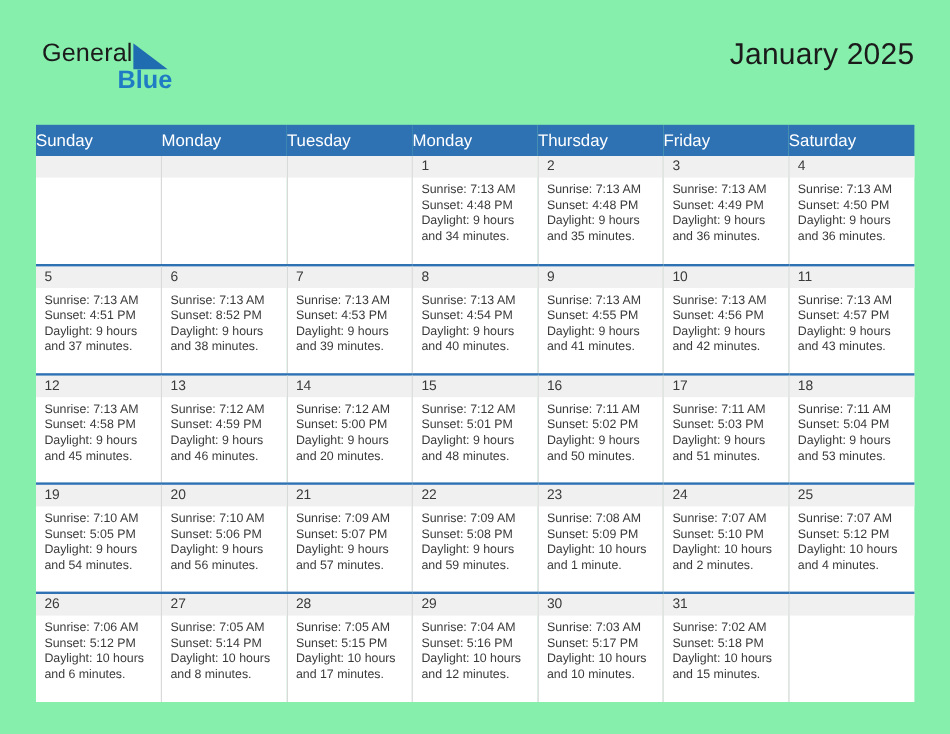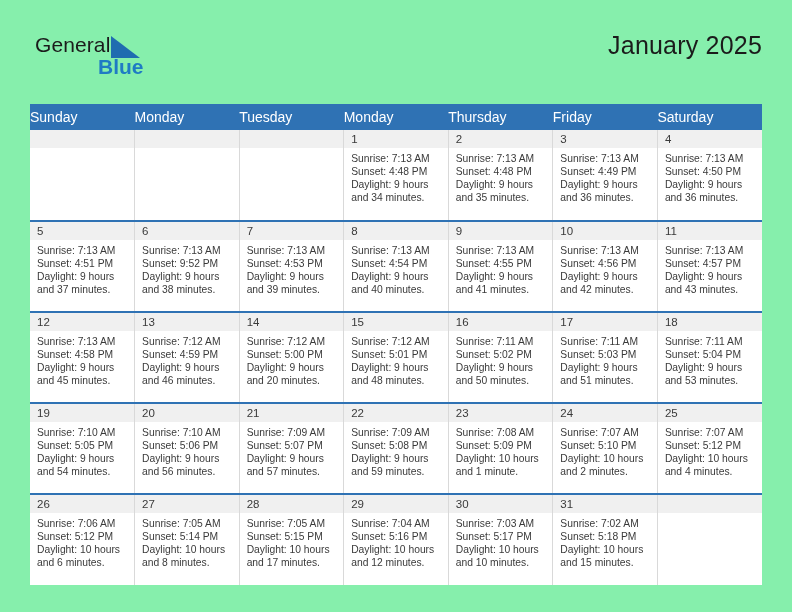--- a/index.html
+++ b/index.html
@@ -219,21 +219,21 @@
               <div>Sunrise: 7:13 AM</div>
               <div>Sunset: 4:51 PM</div>
               <div>Daylight: 9 hours</div>
               <div>and 37 minutes.</div>
             </div>
           </td>
           <td>
             <span class="daynum">6</span>
             <div class="info">
               <div>Sunrise: 7:13 AM</div>
-              <div>Sunset: 9:52 PM</div>
+              <div>Sunset: 8:52 PM</div>
               <div>Daylight: 9 hours</div>
               <div>and 38 minutes.</div>
             </div>
           </td>
           <td>
             <span class="daynum">7</span>
             <div class="info">
               <div>Sunrise: 7:13 AM</div>
               <div>Sunset: 4:53 PM</div>
               <div>Daylight: 9 hours</div>

